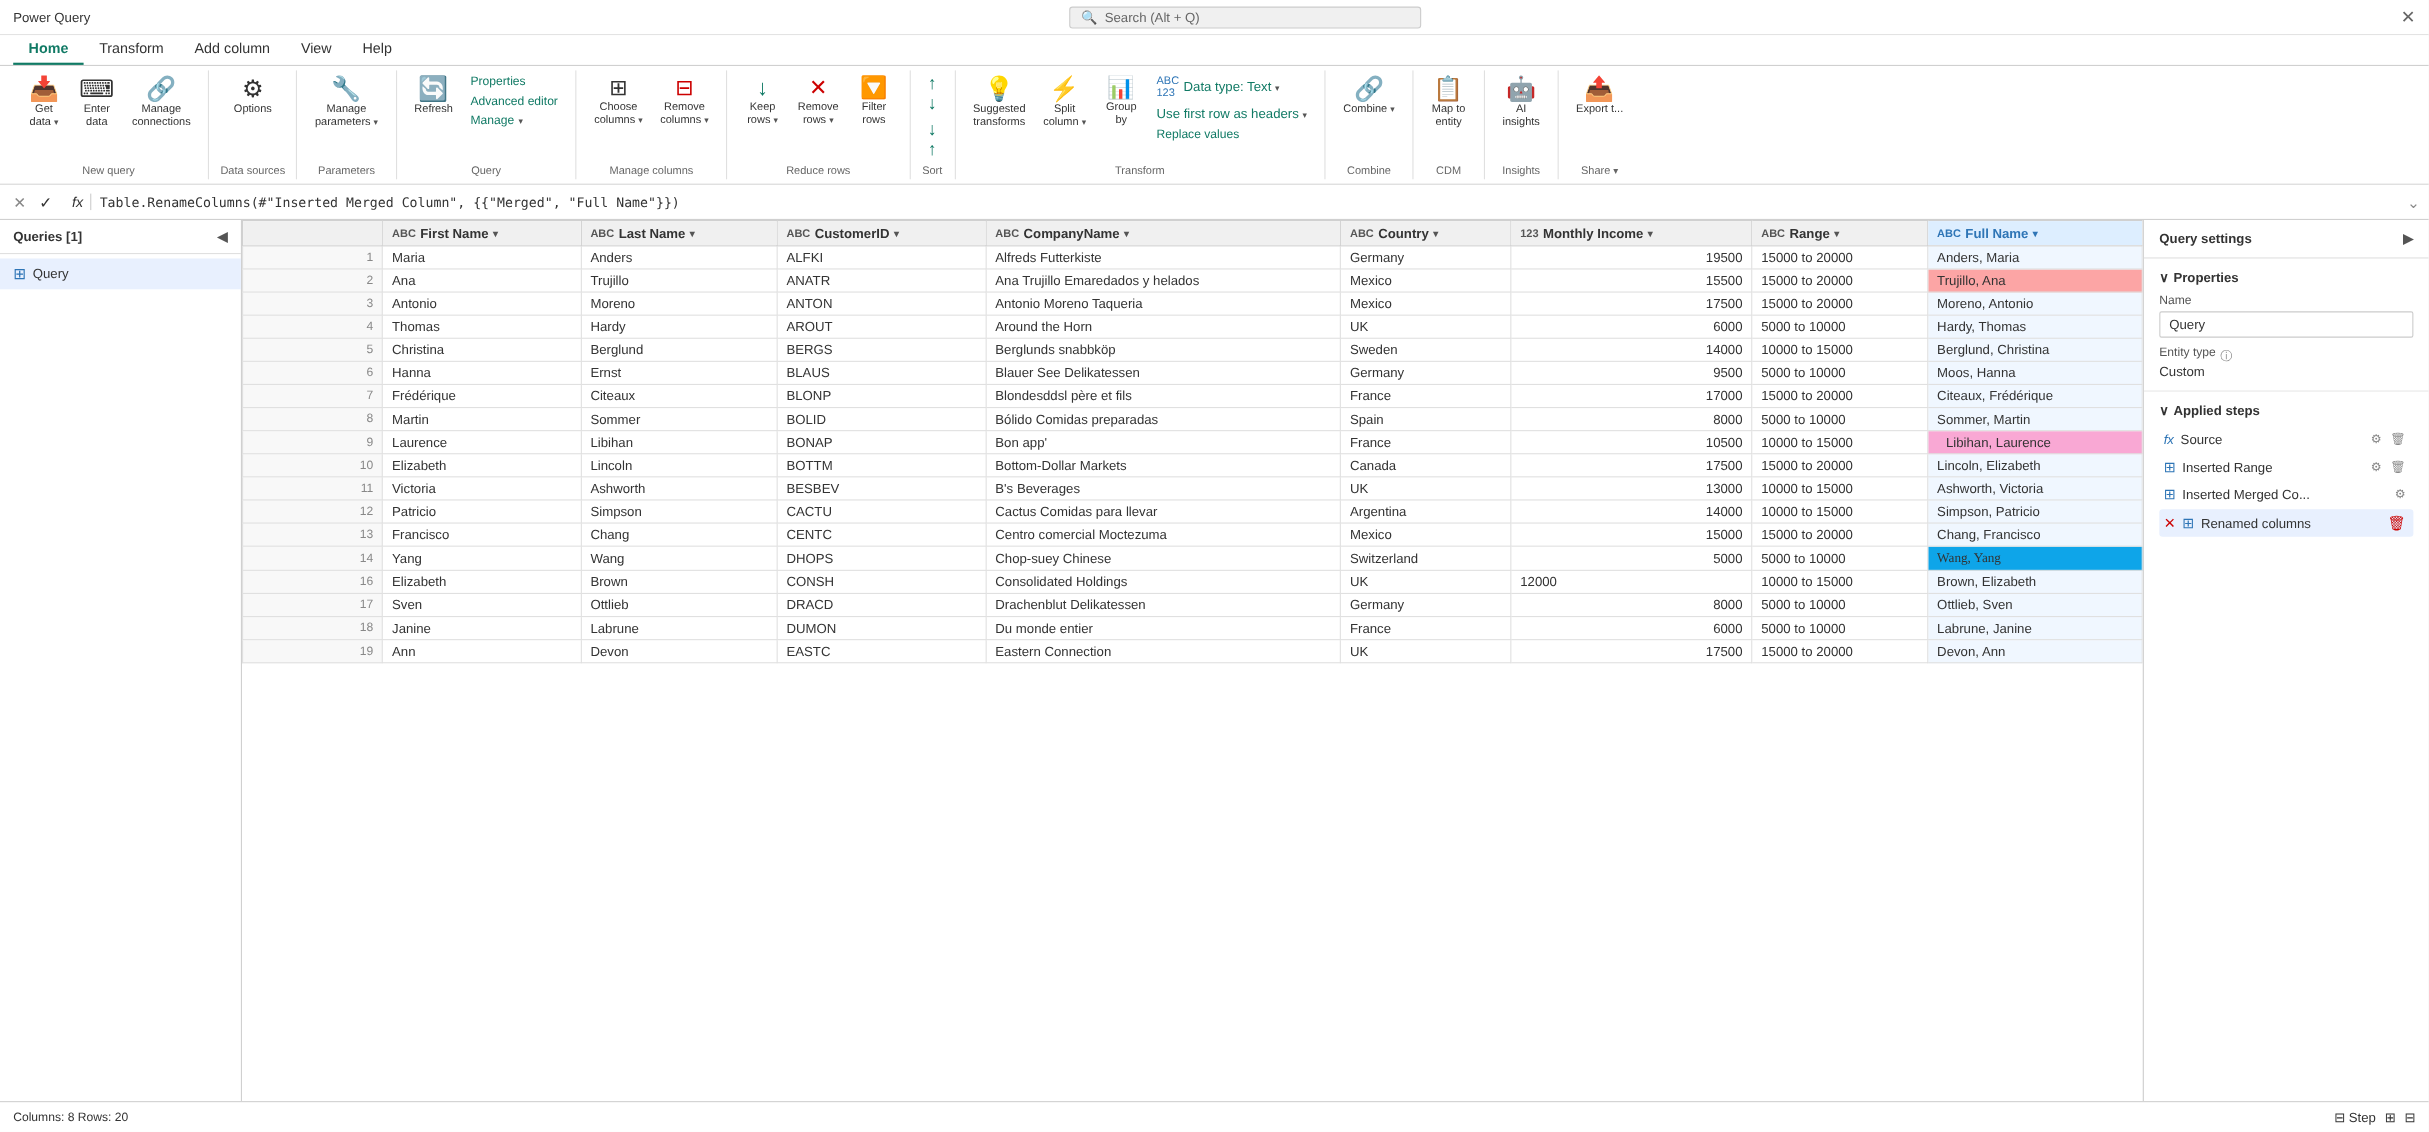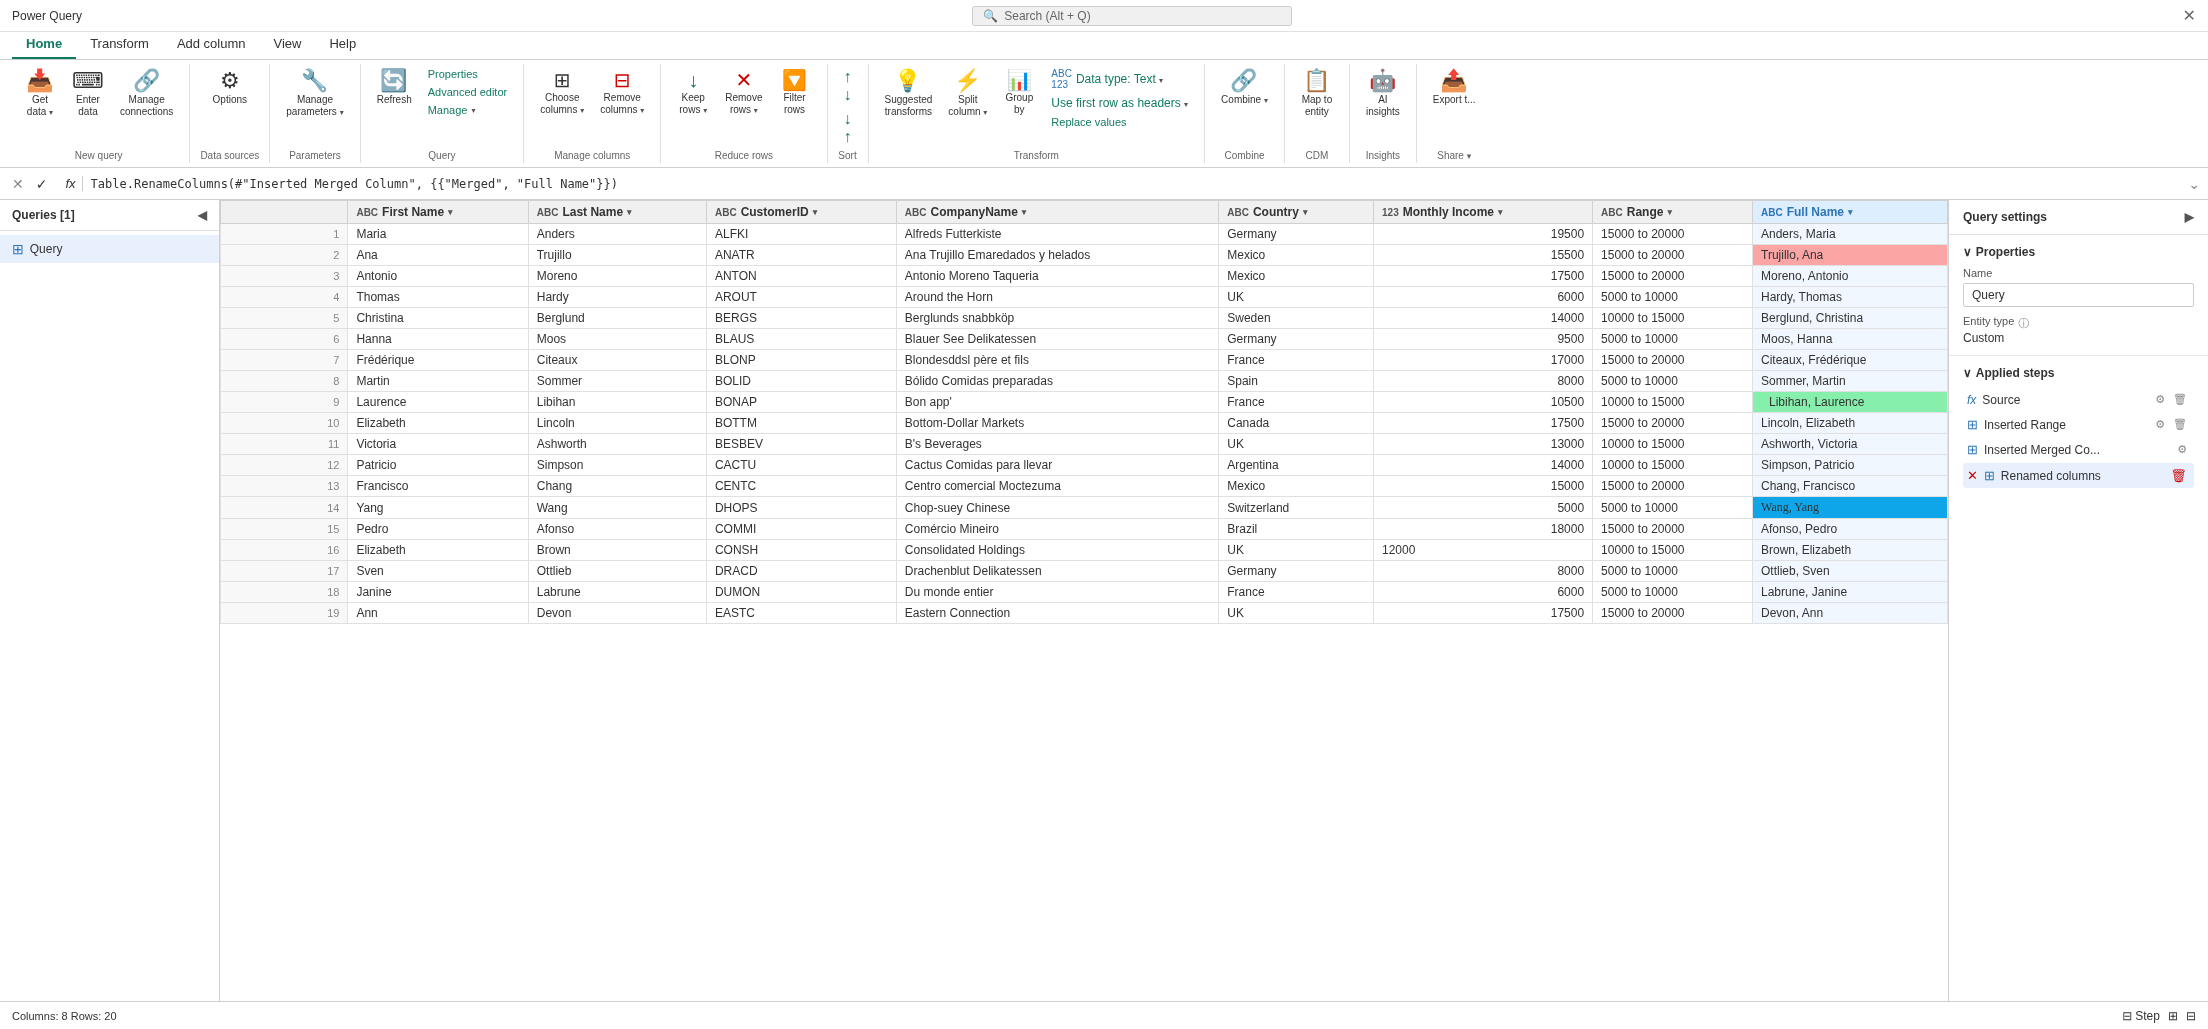--- a/index.html
+++ b/index.html
@@ -494,21 +494,21 @@
     <td>BERGS</td>
     <td>Berglunds snabbköp</td>
     <td>Sweden</td>
     <td style="text-align:right;">14000</td>
     <td>10000 to 15000</td>
     <td style="background:#f0f7ff;">Berglund, Christina</td>
   </tr>
             <tr>
     <td class="row-num">6</td>
     <td>Hanna</td>
-    <td>Moos</td>
+    <td>Ernst</td>
     <td>BLAUS</td>
     <td>Blauer See Delikatessen</td>
     <td>Germany</td>
     <td style="text-align:right;">9500</td>
     <td>5000 to 10000</td>
     <td style="background:#f0f7ff;">Moos, Hanna</td>
   </tr>
             <tr>
     <td class="row-num">7</td>
     <td>Frédérique</td>
@@ -533,21 +533,21 @@
   </tr>
             <tr>
     <td class="row-num">9</td>
     <td>Laurence</td>
     <td>Libihan</td>
     <td>BONAP</td>
     <td>Bon app'</td>
     <td>France</td>
     <td style="text-align:right;">10500</td>
     <td>10000 to 15000</td>
-    <td style="background:#86efac;padding-left:16px;">Libihan, Laurence</td>
+    <td style="background:#f9a8d4;padding-left:16px;">Libihan, Laurence</td>
   </tr>
             <tr>
     <td class="row-num">10</td>
     <td>Elizabeth</td>
     <td>Lincoln</td>
     <td>BOTTM</td>
     <td>Bottom-Dollar Markets</td>
     <td>Canada</td>
     <td style="text-align:right;">17500</td>
     <td>15000 to 20000</td>
@@ -589,31 +589,20 @@
             <tr>
     <td class="row-num">14</td>
     <td>Yang</td>
     <td>Wang</td>
     <td>DHOPS</td>
     <td>Chop-suey Chinese</td>
     <td>Switzerland</td>
     <td style="text-align:right;">5000</td>
     <td>5000 to 10000</td>
     <td style="background:#0ea5e9;font-family:Liberation Serif, serif;">Wang, Yang</td>
-  </tr>
-            <tr>
-    <td class="row-num">15</td>
-    <td>Pedro</td>
-    <td>Afonso</td>
-    <td>COMMI</td>
-    <td>Comércio Mineiro</td>
-    <td>Brazil</td>
-    <td style="text-align:right;">18000</td>
-    <td>15000 to 20000</td>
-    <td style="background:#f0f7ff;">Afonso, Pedro</td>
   </tr>
             <tr>
     <td class="row-num">16</td>
     <td>Elizabeth</td>
     <td>Brown</td>
     <td>CONSH</td>
     <td>Consolidated Holdings</td>
     <td>UK</td>
     <td style="text-align:left;">12000</td>
     <td>10000 to 15000</td>

